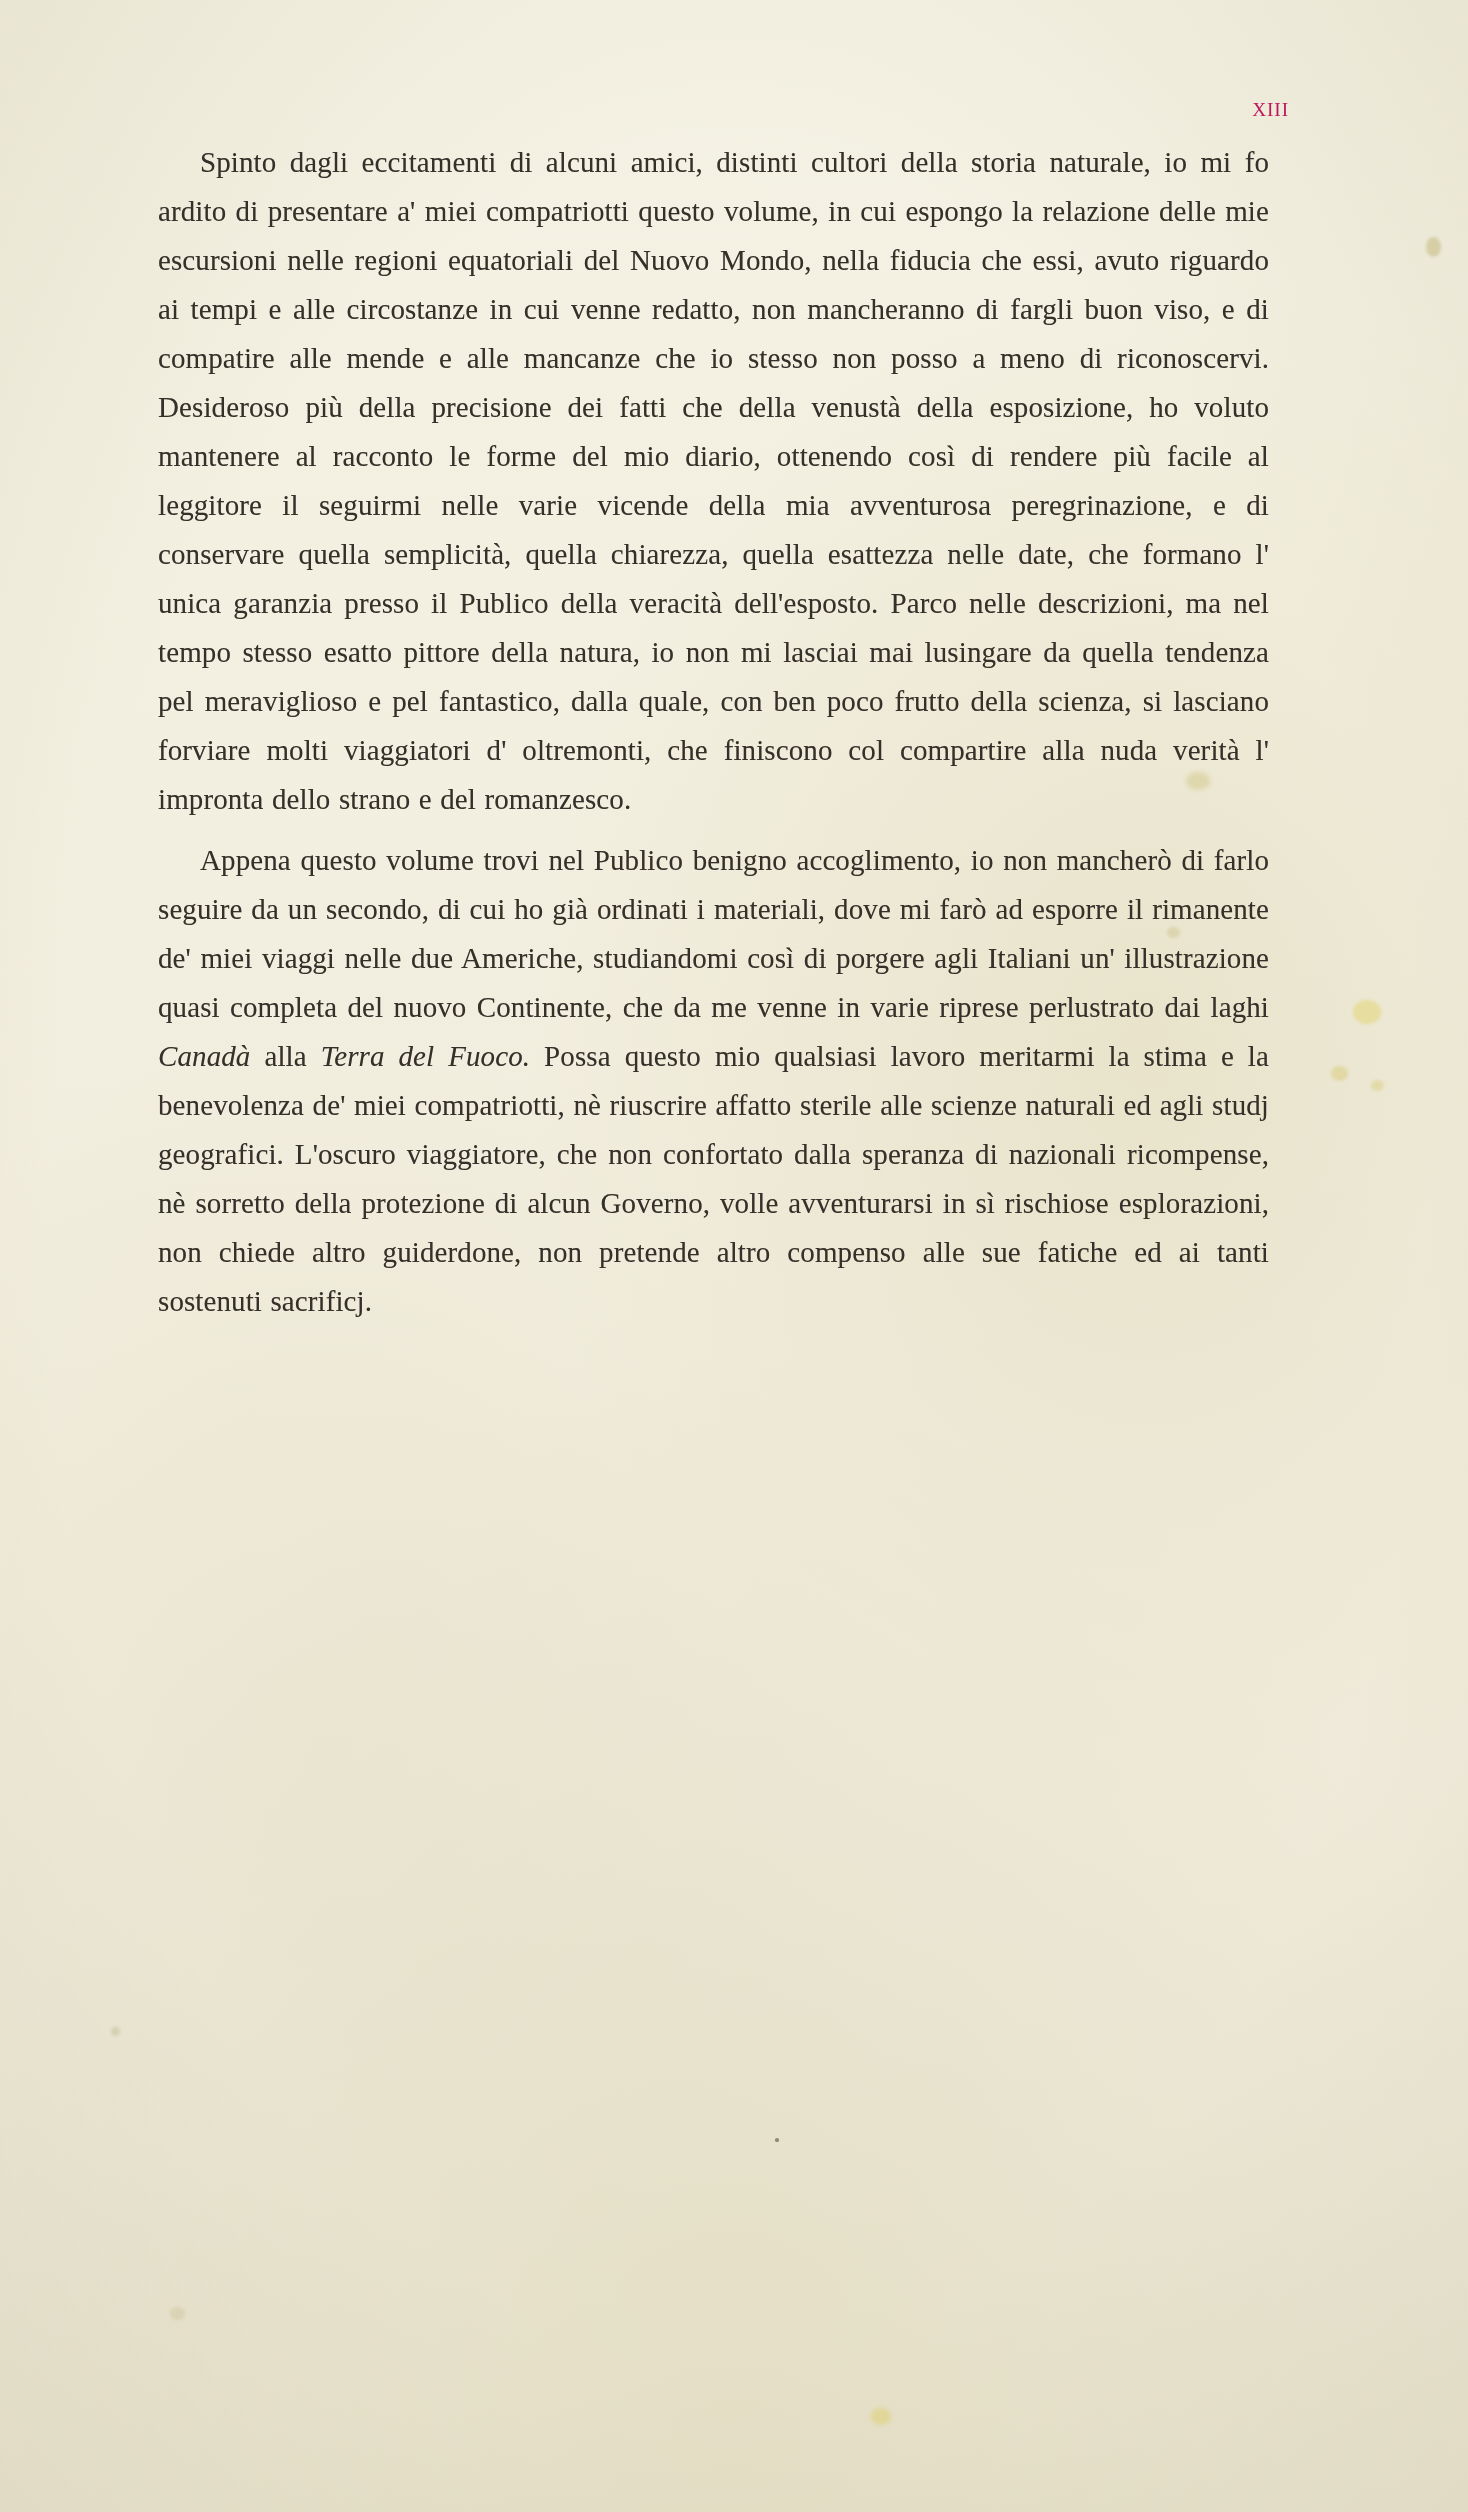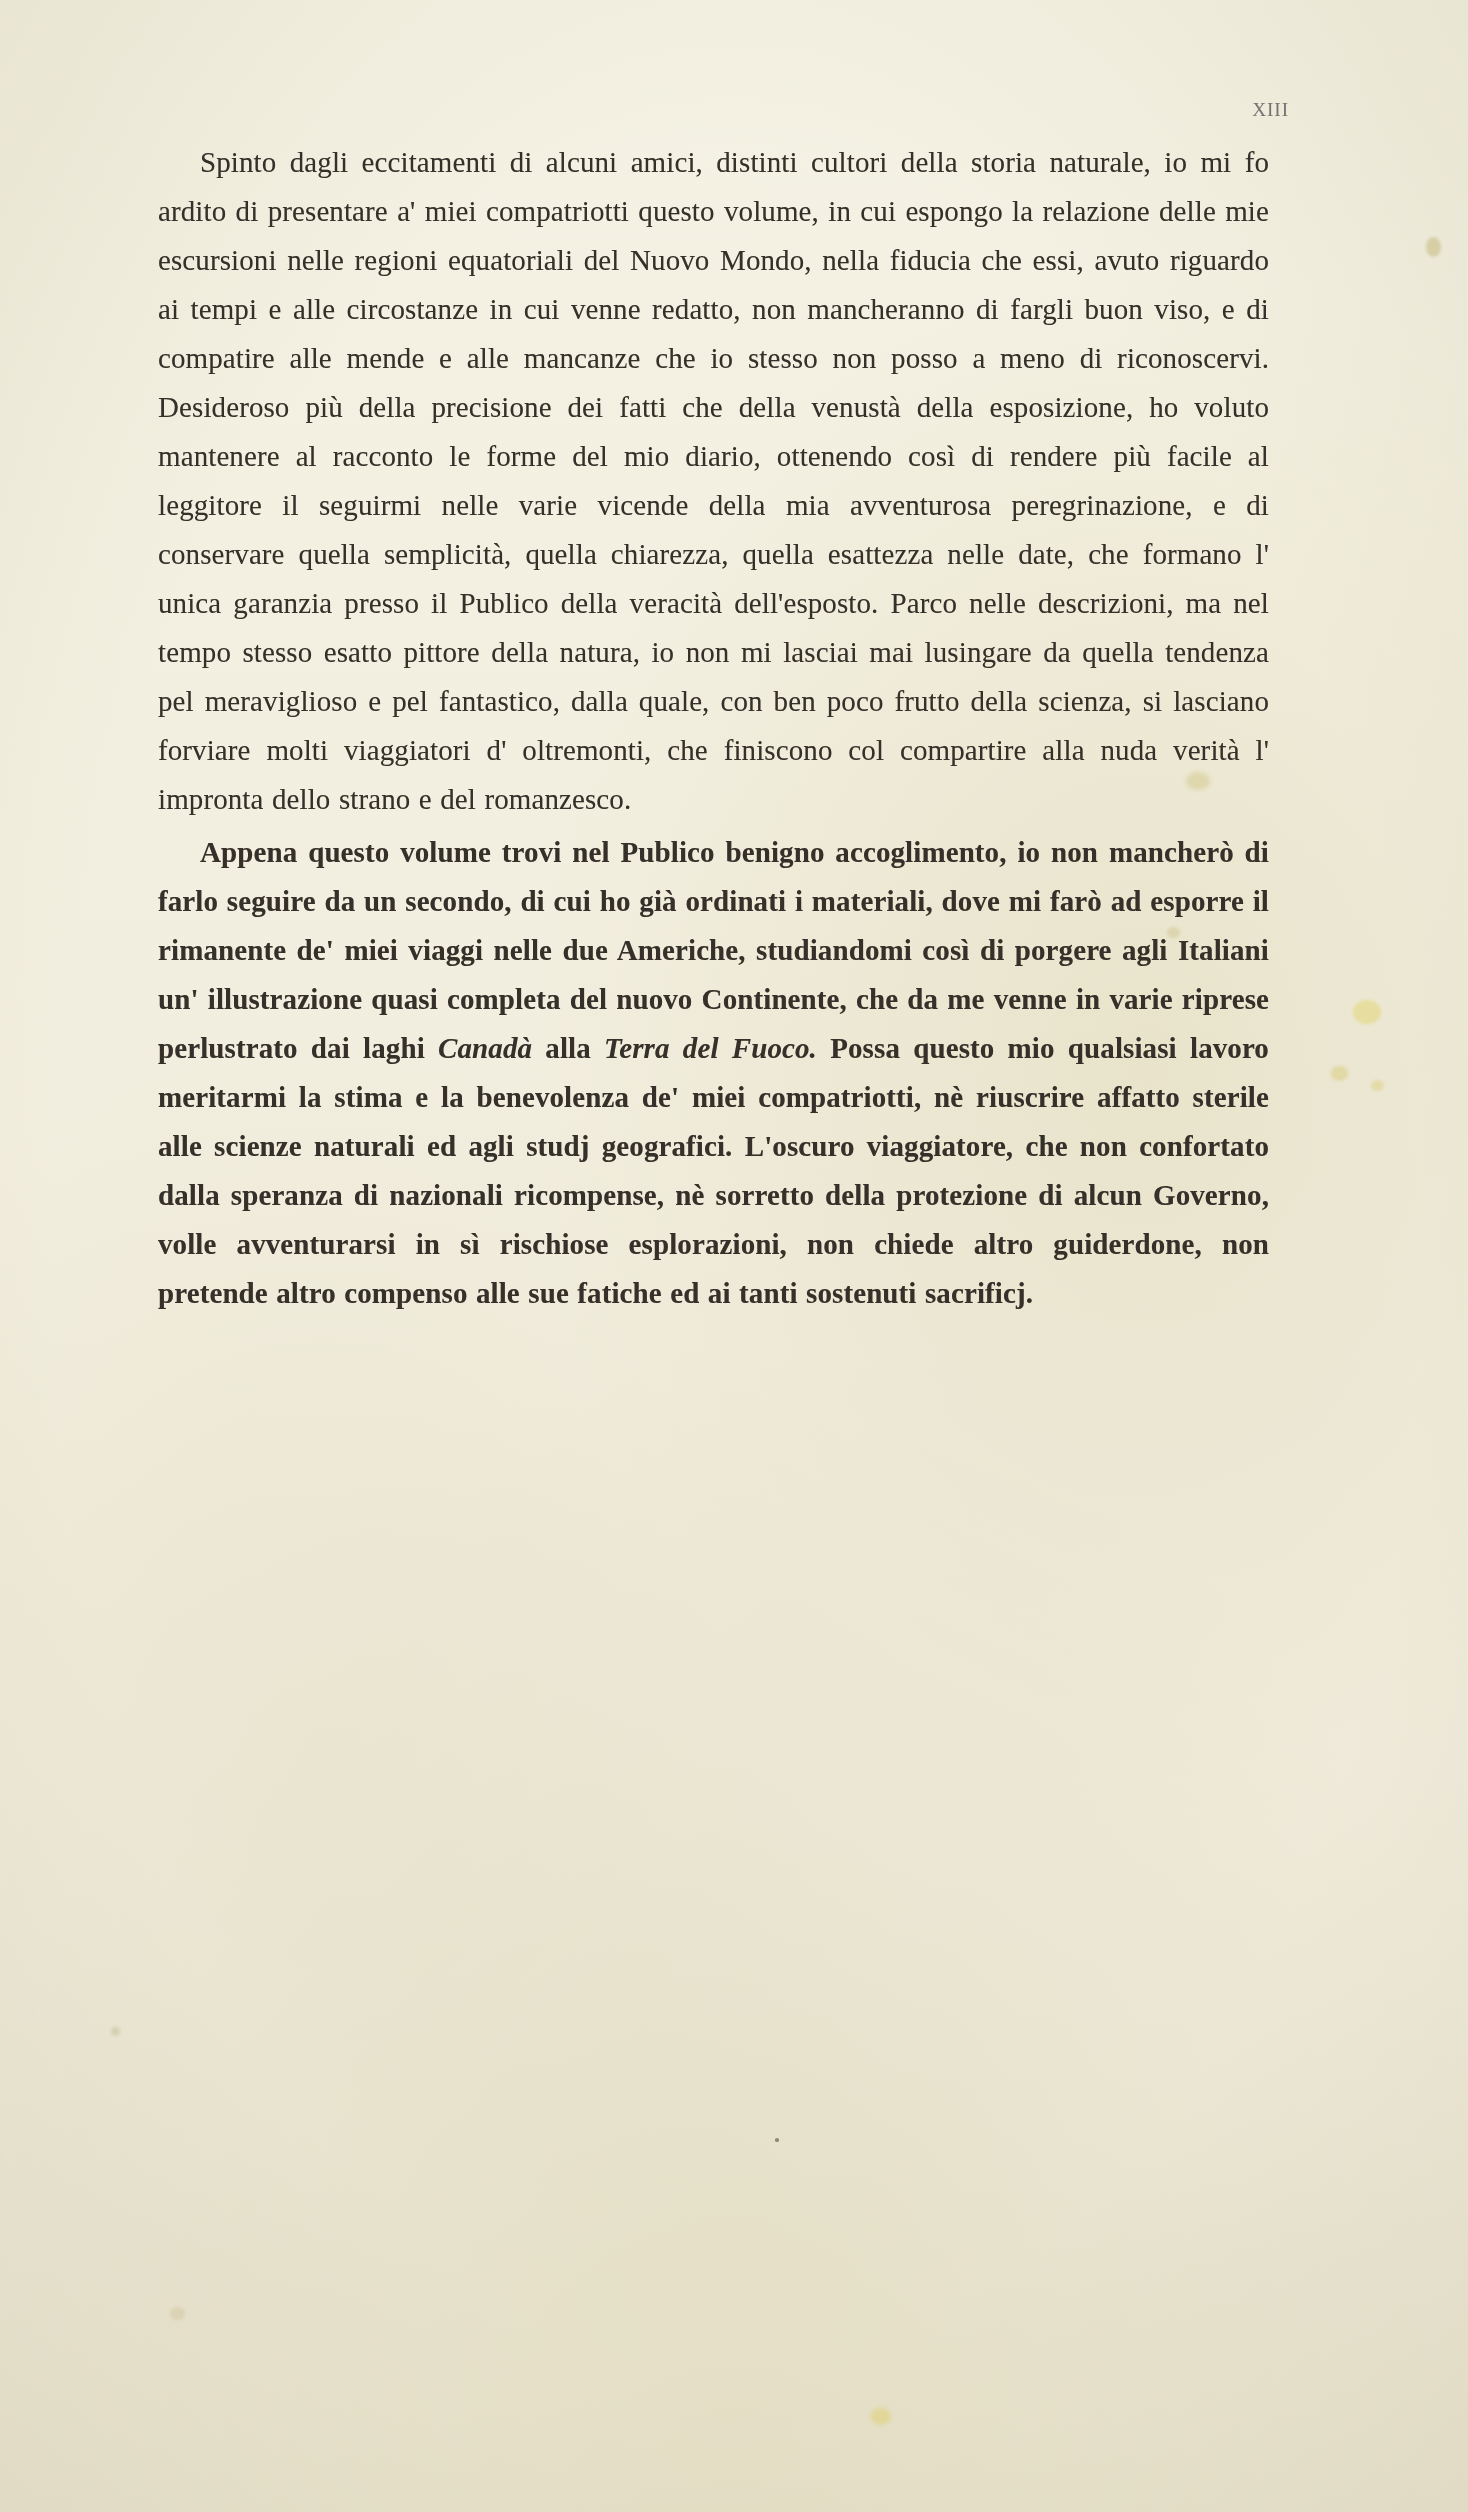--- a/index.html
+++ b/index.html
@@ -41,21 +41,21 @@
     left: 0; right: 0; top: 0;
     padding: 0;
   }
 
   .folio {
     position: absolute;
     top: 99px;
     right: 180px;
     font-size: 19.3px;
     letter-spacing: 0.9px;
-    color: #737373;
+    color: #be185d;
     font-variant: small-caps;
     font-family: "Liberation Serif", serif;
   }
 
   .textblock {
     position: absolute;
     left: 61px;
     top: 138px;
     width: 1305px;
     padding: 0 97px;
@@ -67,21 +67,21 @@
     text-align: justify;
     text-justify: inter-word;
     font-size: 29px;
     line-height: 49px;
     color: #35302a;
     text-indent: 42px;
     letter-spacing: 0.1px;
     word-spacing: 1.1px;
     -webkit-font-smoothing: antialiased;
   }
-  p.para + p.para { margin-top: 4px; font-weight: bold; }
+  p.para + p.para { margin-top: 12px; }
 
   .ink-fade {
     
     color: #3b352c;
     text-shadow: 0 0 0.6px rgba(90,80,60,0.35);
   }
 
   em { font-style: italic; }
 
   

